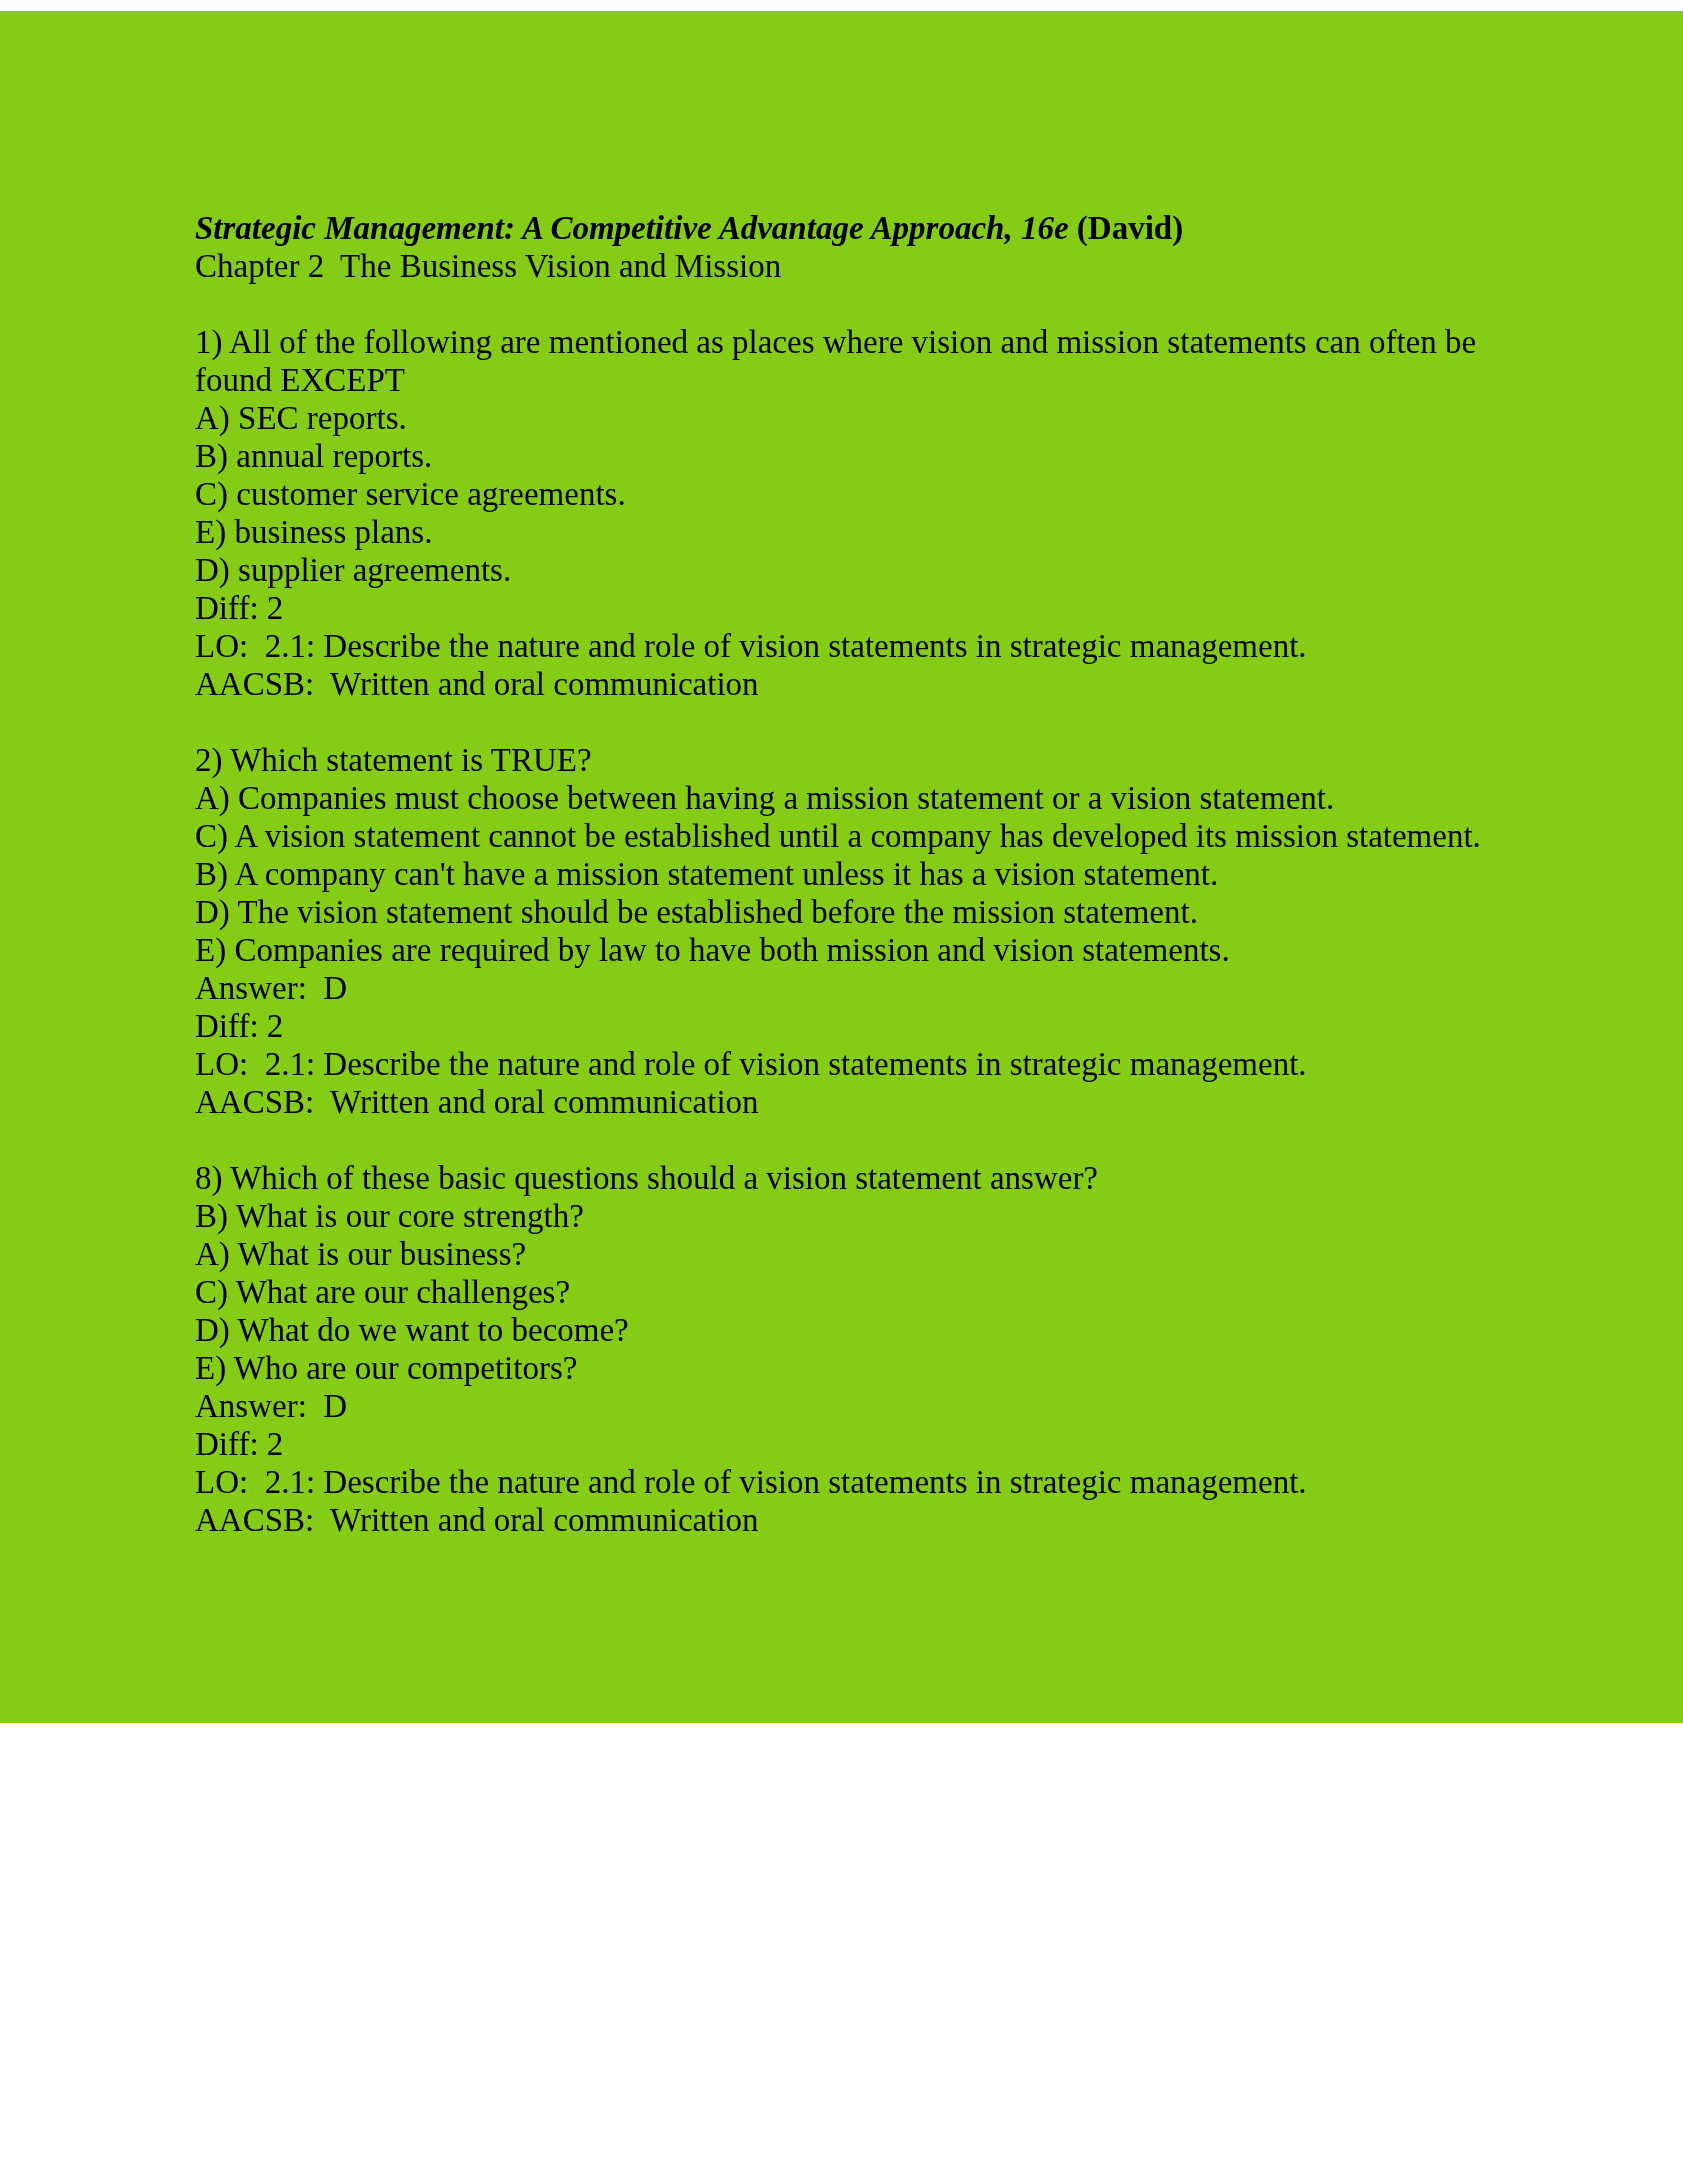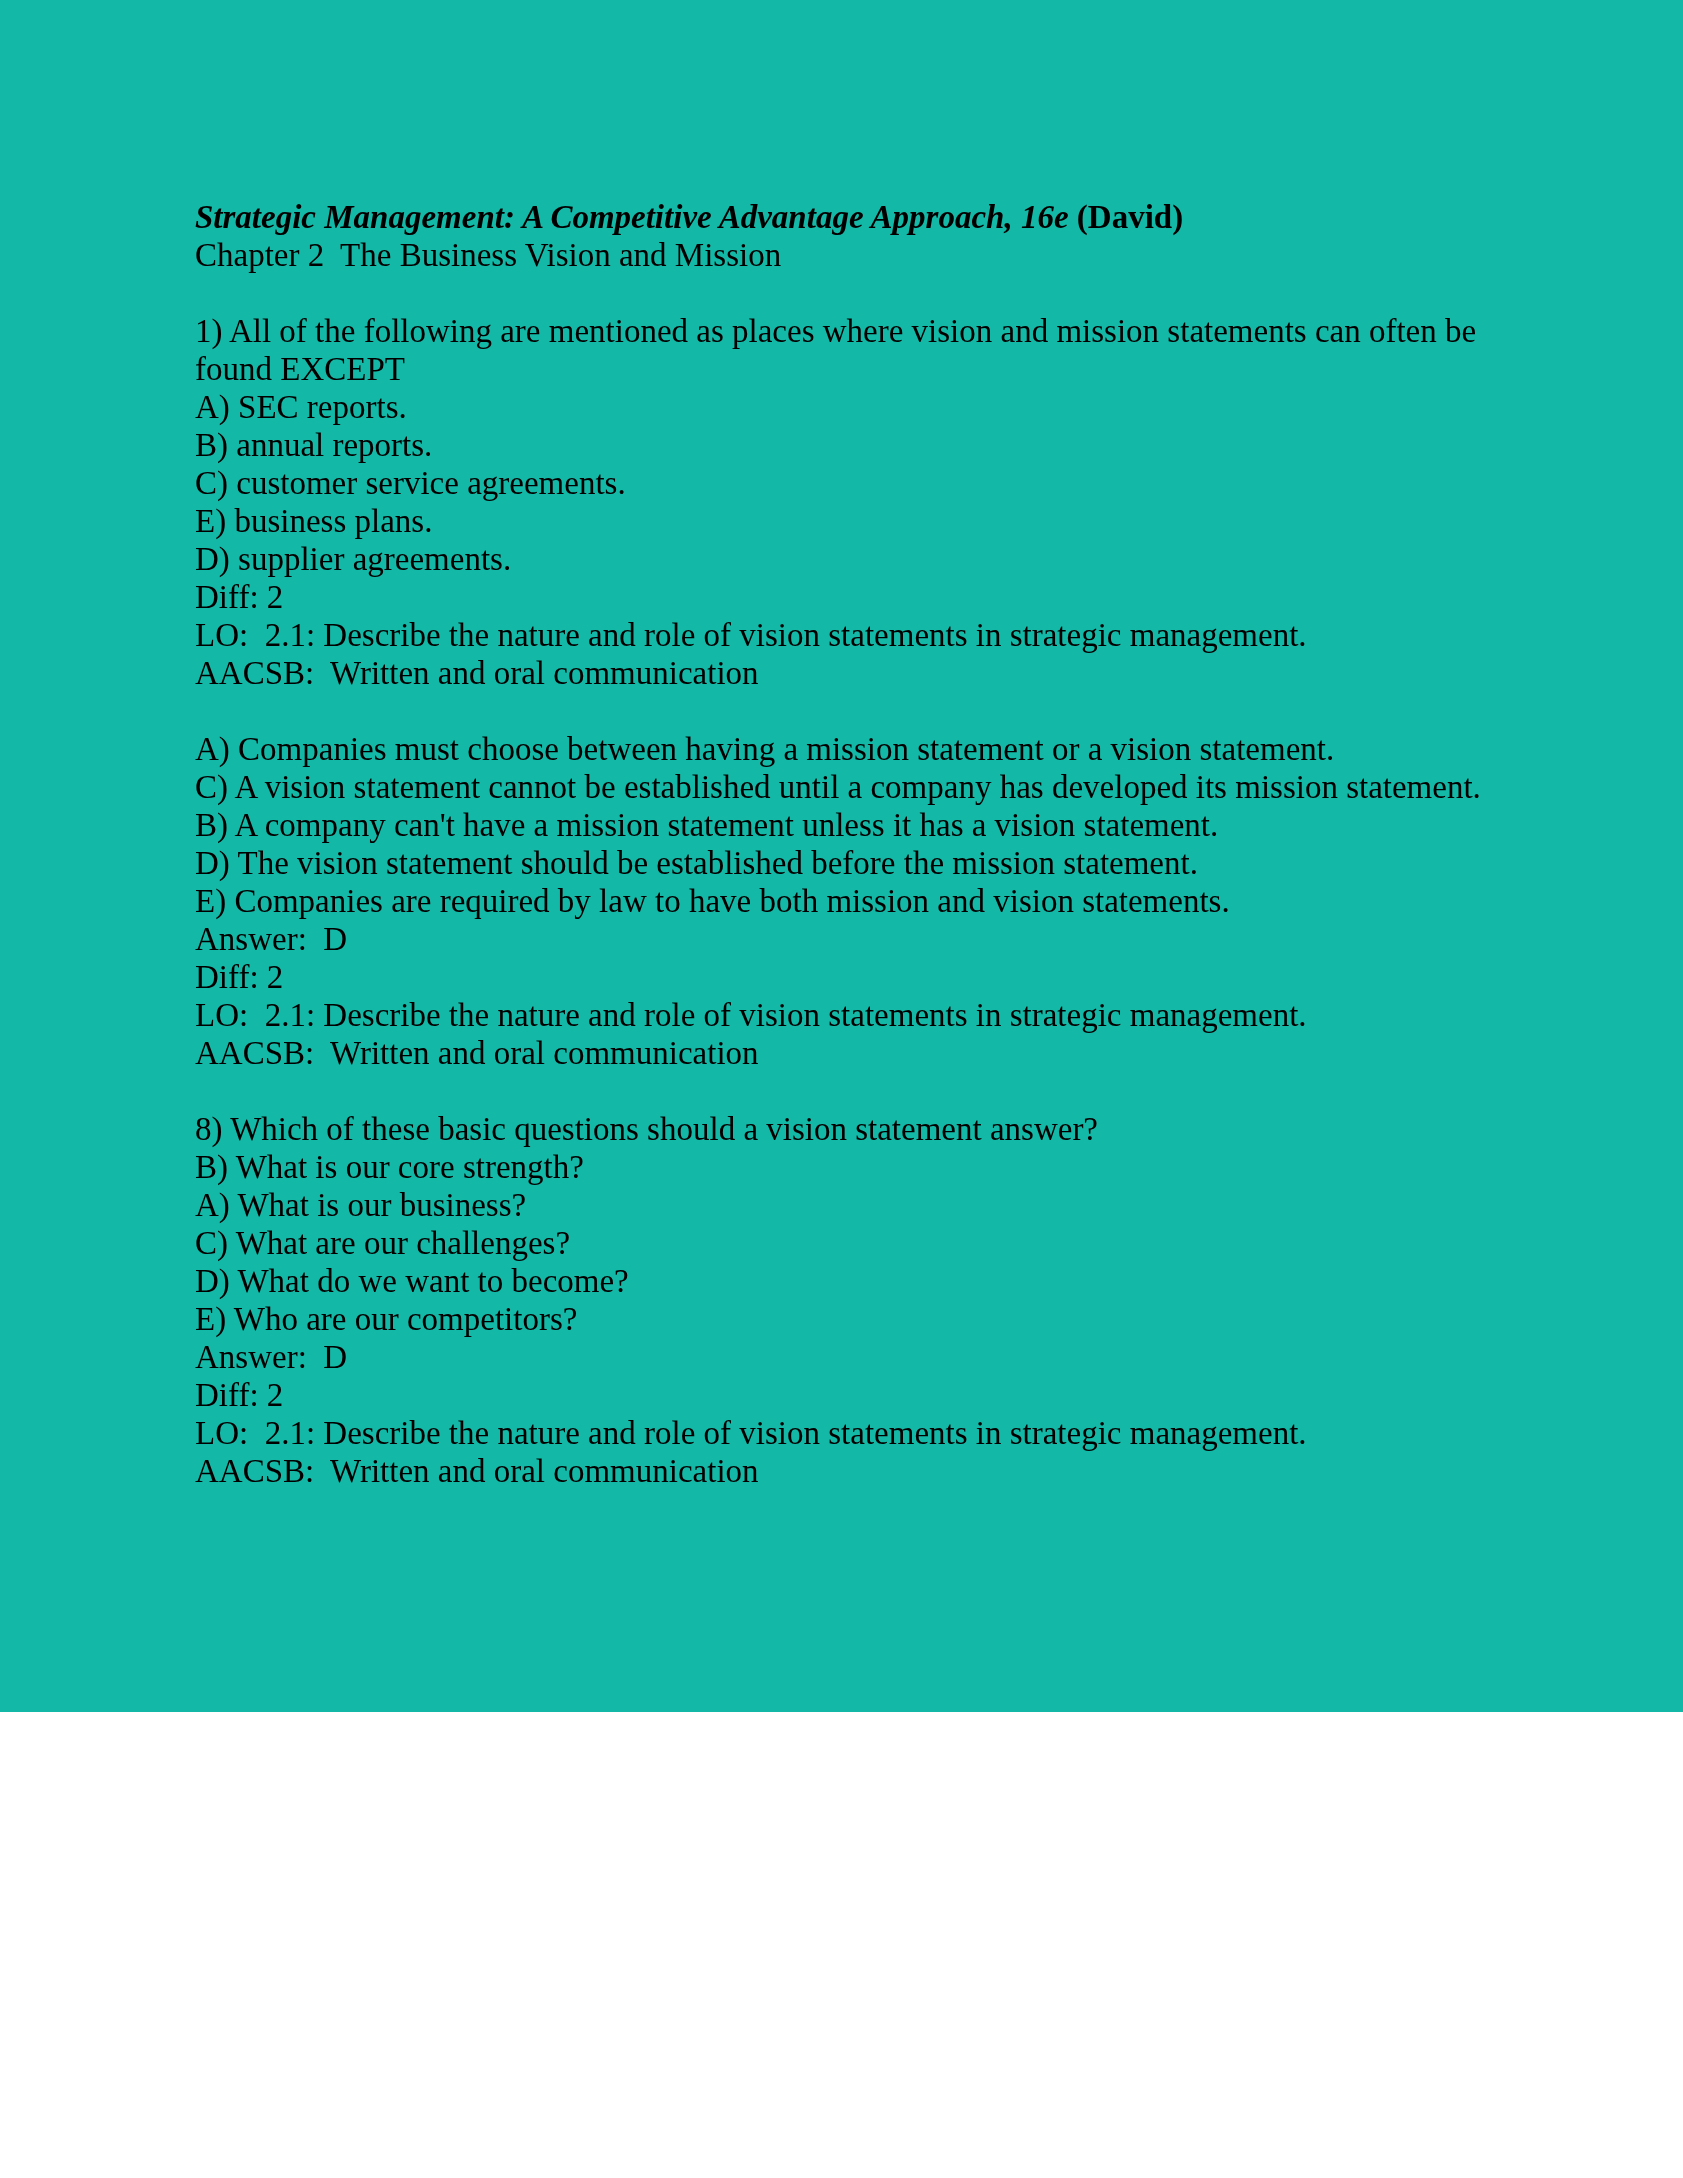--- a/index.html
+++ b/index.html
@@ -4,26 +4,27 @@
 <style>
   html, body {
     margin: 0;
     padding: 0;
     background: #ffffff;
   }
   .page {
     position: relative;
     width: 1683px;
     height: 1712px;
-    background: #14b8a6;
+    background: #84cc16;
     color: #000000;
     font-family: "Liberation Serif", "DejaVu Serif", serif;
     font-size: 33px;
     line-height: 38px;
     overflow: hidden;
+    margin-top: 11px;
   }
   .content {
     position: absolute;
     left: 195px;
     top: 198px;
     width: 1290px;
   }
   .line, .stem, .option, .meta-line {
     white-space: pre-wrap;
   }
@@ -69,20 +70,21 @@
       <div class="option">B) annual reports.</div>
       <div class="option">C) customer service agreements.</div>
       <div class="option">E) business plans.</div>
       <div class="option">D) supplier agreements.</div>
       <div class="meta-line">Diff: 2</div>
       <div class="meta-line">LO:  2.1: Describe the nature and role of vision statements in strategic management.</div>
       <div class="meta-line">AACSB:  Written and oral communication</div>
     </div>
 
     <div class="question">
+      <div class="stem">2) Which statement is TRUE?</div>
       <div class="option">A) Companies must choose between having a mission statement or a vision statement.</div>
       <div class="option">C) A vision statement cannot be established until a company has developed its mission statement.</div>
       <div class="option">B) A company can't have a mission statement unless it has a vision statement.</div>
       <div class="option">D) The vision statement should be established before the mission statement.</div>
       <div class="option">E) Companies are required by law to have both mission and vision statements.</div>
       <div class="meta-line">Answer:  D</div>
       <div class="meta-line">Diff: 2</div>
       <div class="meta-line">LO:  2.1: Describe the nature and role of vision statements in strategic management.</div>
       <div class="meta-line">AACSB:  Written and oral communication</div>
     </div>

